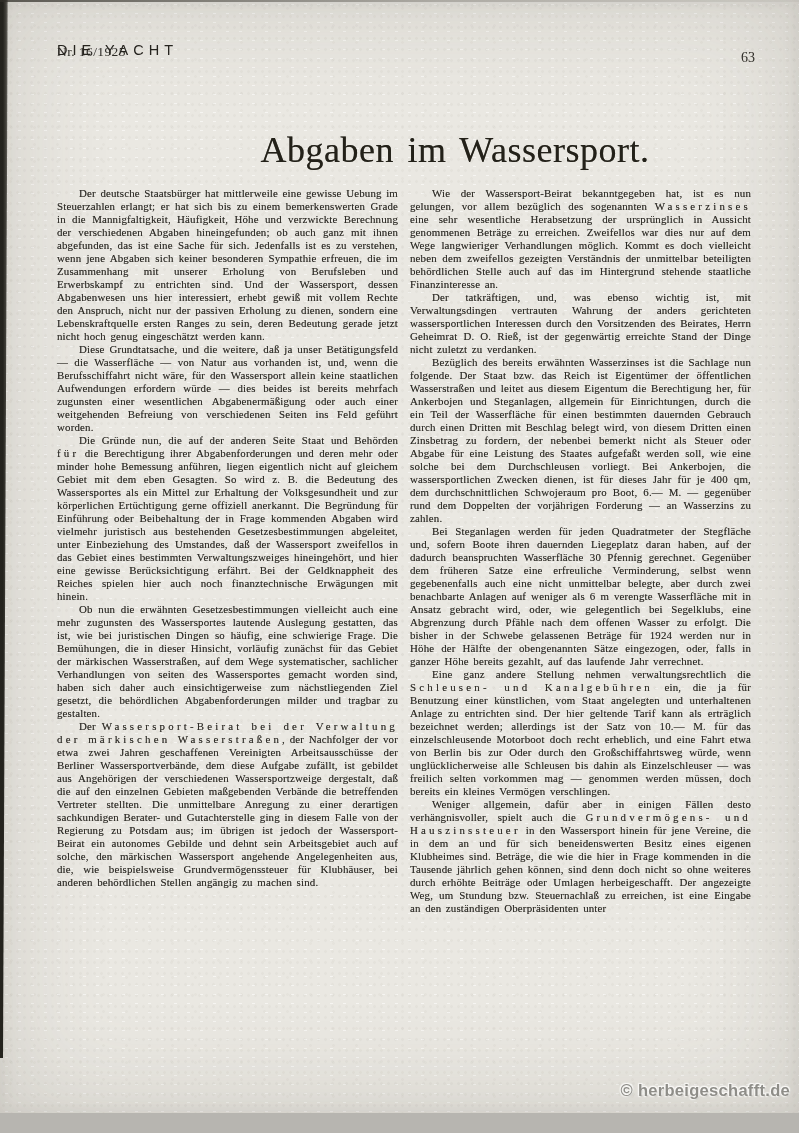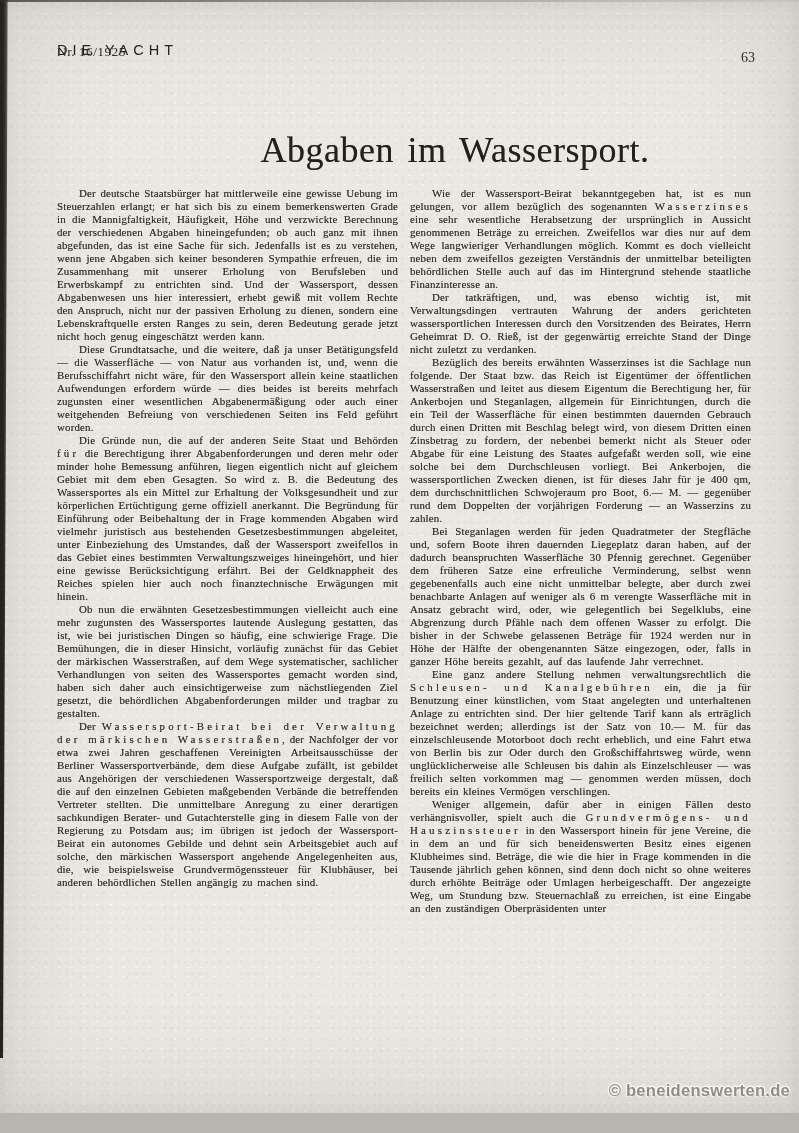--- a/index.html
+++ b/index.html
@@ -136,15 +136,15 @@
         <p class="par"><span>Bezüglich des bereits erwähnten Wasserzinses ist die Sachlage nun folgende. Der Staat bzw. das Reich ist Eigentümer der öffentlichen Wasserstraßen und leitet aus diesem Eigentum die Berechtigung her, für Ankerbojen und Steganlagen, allgemein für Einrichtungen, durch die ein Teil der Wasserfläche für einen bestimmten dauernden Gebrauch durch einen Dritten mit Beschlag belegt wird, von diesem Dritten einen Zinsbetrag zu fordern, der nebenbei bemerkt nicht als Steuer oder Abgabe für eine Leistung des Staates aufgefaßt werden soll, wie eine solche bei dem Durchschleusen vorliegt. Bei Ankerbojen, die wassersportlichen Zwecken dienen, ist für dieses Jahr für je 400 qm, dem durchschnittlichen Schwojeraum pro Boot, 6.— M. — gegenüber rund dem Doppelten der vorjährigen Forderung — an Wasserzins zu zahlen.</span></p>
         <p class="par"><span>Bei Steganlagen werden für jeden Quadratmeter der Stegfläche und, sofern Boote ihren dauernden Liegeplatz daran haben, auf der dadurch beanspruchten Wasserfläche 30 Pfennig gerechnet. Gegenüber dem früheren Satze eine erfreuliche Verminderung, selbst wenn gegebenenfalls auch eine nicht unmittelbar belegte, aber durch zwei benachbarte Anlagen auf weniger als 6 m verengte Wasserfläche mit in Ansatz gebracht wird, oder, wie gelegentlich bei Segelklubs, eine Abgrenzung durch Pfähle nach dem offenen Wasser zu erfolgt. Die bisher in der Schwebe gelassenen Beträge für 1924 werden nur in Höhe der Hälfte der obengenannten Sätze eingezogen, oder, falls in ganzer Höhe bereits gezahlt, auf das laufende Jahr verrechnet.</span></p>
         <p class="par"><span>Eine ganz andere Stellung nehmen verwaltungsrechtlich die </span><span class="sperr">Schleusen- und Kanalgebühren</span><span> ein, die ja für Benutzung einer künstlichen, vom Staat angelegten und unterhaltenen Anlage zu entrichten sind. Der hier geltende Tarif kann als erträglich bezeichnet werden; allerdings ist der Satz von 10.— M. für das einzelschleusende Motorboot doch recht erheblich, und eine Fahrt etwa von Berlin bis zur Oder durch den Großschiffahrtsweg würde, wenn unglücklicherweise alle Schleusen bis dahin als Einzelschleuser — was freilich selten vorkommen mag — genommen werden müssen, doch bereits ein kleines Vermögen verschlingen.</span></p>
         <p class="par"><span>Weniger allgemein, dafür aber in einigen Fällen desto verhängnisvoller, spielt auch die </span><span class="sperr">Grundvermögens- und Hauszinssteuer</span><span> in den Wassersport hinein für jene Vereine, die in dem an und für sich beneidenswerten Besitz eines eigenen Klubheimes sind. Beträge, die wie die hier in Frage kommenden in die Tausende jährlich gehen können, sind denn doch nicht so ohne weiteres durch erhöhte Beiträge oder Umlagen herbeigeschafft. Der angezeigte Weg, um Stundung bzw. Steuernachlaß zu erreichen, ist eine Eingabe an den zuständigen Oberpräsidenten unter</span></p>
       </div>
   </div>
 
   <div class="page-bottom-edge"></div>
   <div class="ink-speck"></div>
 
-  <div class="watermark">© beneidenswerten.de</div>
+  <div class="watermark">© herbeigeschafft.de</div>
 
 </div>
 
 </body></html>

